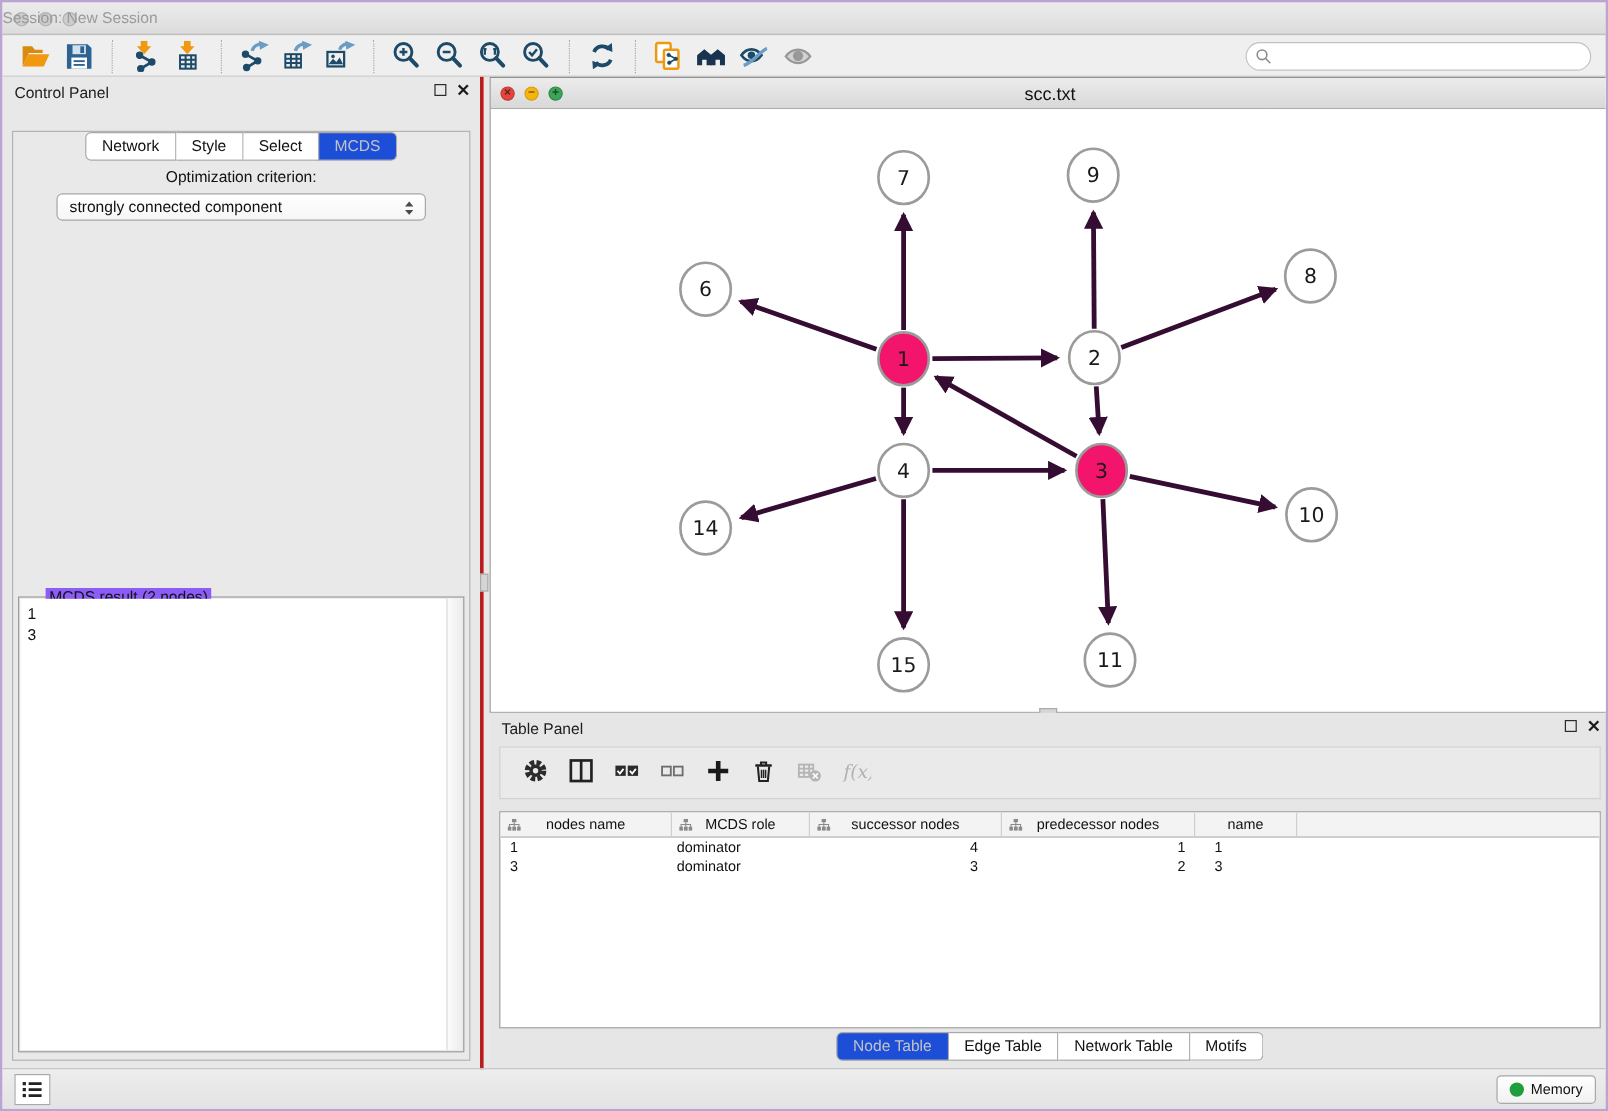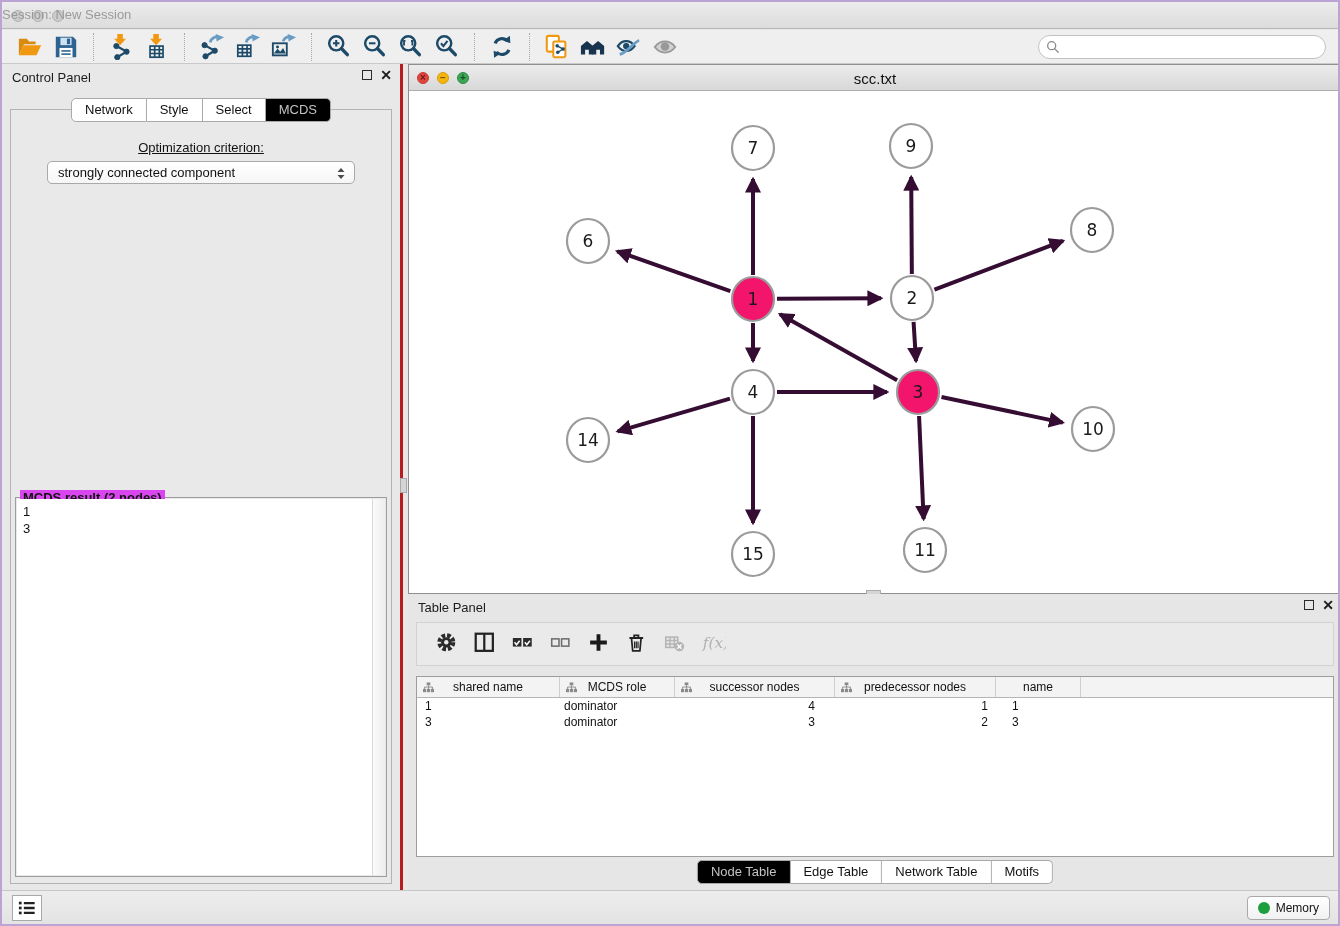--- a/index.html
+++ b/index.html
@@ -48,48 +48,48 @@
   }
   .panel-head { position:relative; height:26px; }
   .panel-title { position:absolute; left:10px; top:6px; font-size:13px; color:#1c1c1c; }
   .panel-ctrls { position:absolute; right:8px; top:5px; display:flex; gap:8px; align-items:center; }
   .wc-float { width:10px; height:10px; border:1.6px solid #2a2a2a; display:inline-block; cursor:pointer; }
   .wc-close { font-size:14px; font-weight:bold; color:#1a1a1a; line-height:12px; cursor:pointer; }
   .seg-tabs { position:absolute; display:flex; z-index:3; }
   .cp-tabs { left:50%; transform:translateX(-50%); top:34px; }
   .seg-tab {
     background:#fff; border:1px solid #a9a9a9; border-left:none;
-    font-size:13px; color:#111; padding:3px 13px 4px; cursor:pointer; white-space:nowrap;
+    font-size:13px; color:#111; padding:3px 13px 4px; cursor:pointer; white-space:nowrap;margin-top:12px;
   }
   .seg-tab:first-child { border-left:1px solid #a9a9a9; border-radius:5px 0 0 5px; }
   .seg-tab:last-child { border-radius:0 5px 5px 0; }
-  .seg-tab.active { background:#000000; color:#c3c3c3; }
+  .seg-tab.active { background:#1d4ed8; color:#c3c3c3; }
   .cp-box {
     position:absolute; left:8px; right:8px; top:45px; bottom:8px;
     border:1px solid #b3b3b3; background:#e9e9e9;
   }
-  .opt-label { position:absolute; left:0; right:0; top:30px; text-align:center; font-size:13px; color:#111;text-decoration:underline; }
+  .opt-label { position:absolute; left:0; right:0; top:30px; text-align:center; font-size:13px; color:#111; }
   .opt-select {
     position:absolute; left:36px; right:36px; top:51px; height:23px;
     background:linear-gradient(#ffffff,#f6f6f6); border:1px solid #a9a9a9; border-radius:5px;
     font-size:13px; color:#111; display:flex; align-items:center; padding-left:10px; cursor:pointer;
   }
   .opt-select svg { position:absolute; right:5px; top:3px; }
   .cp-buttons { position:absolute; left:0; right:0; top:85px; display:flex; justify-content:center; gap:13px; }
   .btn {
     background:linear-gradient(#ffffff,#f3f3f3); border:1px solid #a9a9a9; border-radius:5px;
     font-size:13px; color:#111; padding:3px 15px 4px; cursor:pointer; font-family:inherit;
   }
   .result-box {
     position:absolute; left:4px; right:4px; top:387px; bottom:6px;
     border:1px solid #9d9d9d;
   }
   .result-legend {
-    position:absolute; left:4px; top:-8px; background:#d946ef; padding:0 3px;
-    font-size:13px; color:#111;font-weight:bold;
+    position:absolute; left:22px; top:-8px; background:#8b5cf6; padding:0 3px;
+    font-size:13px; color:#111;
   }
   .result-inner { position:absolute; left:1px; right:1px; top:1px; bottom:1px; background:#fff; display:flex; }
   .result-text { flex:1; font-size:13px; color:#111; padding:4px 6px; white-space:pre; line-height:17px; }
   .result-scroll { width:13px; background:linear-gradient(90deg,#fbfbfb,#ededed); border-left:1px solid #d8d8d8; cursor:pointer; }
   .splitter-grip {
     position:absolute; background:#d5d5d5; border:1px solid #aaa; cursor:col-resize;
   }
   
   .net-window {
     position:absolute; left:406px; top:62px; width:934px; height:530px;
@@ -484,21 +484,21 @@
           <div class="tp-hcell" style="width: 143px;">
             <svg class="hier" width="11" height="11" viewBox="0 0 12 11">
               <g fill="#8a8a8a">
                 <rect x="4" y="0" width="4" height="3"></rect>
                 <rect x="0" y="7" width="3.4" height="3.6"></rect>
                 <rect x="4.3" y="7" width="3.4" height="3.6"></rect>
                 <rect x="8.6" y="7" width="3.4" height="3.6"></rect>
               </g>
               <path d="M6 3v2M1.7 7V5h8.6v2M6 5v2" stroke="#8a8a8a" stroke-width="1" fill="none"></path>
             </svg>
-            <span>shared name</span>
+            <span>nodes name</span>
           </div>
           <div class="tp-hcell" style="width: 115px;">
             <svg class="hier" width="11" height="11" viewBox="0 0 12 11">
               <g fill="#8a8a8a">
                 <rect x="4" y="0" width="4" height="3"></rect>
                 <rect x="0" y="7" width="3.4" height="3.6"></rect>
                 <rect x="4.3" y="7" width="3.4" height="3.6"></rect>
                 <rect x="8.6" y="7" width="3.4" height="3.6"></rect>
               </g>
               <path d="M6 3v2M1.7 7V5h8.6v2M6 5v2" stroke="#8a8a8a" stroke-width="1" fill="none"></path>

